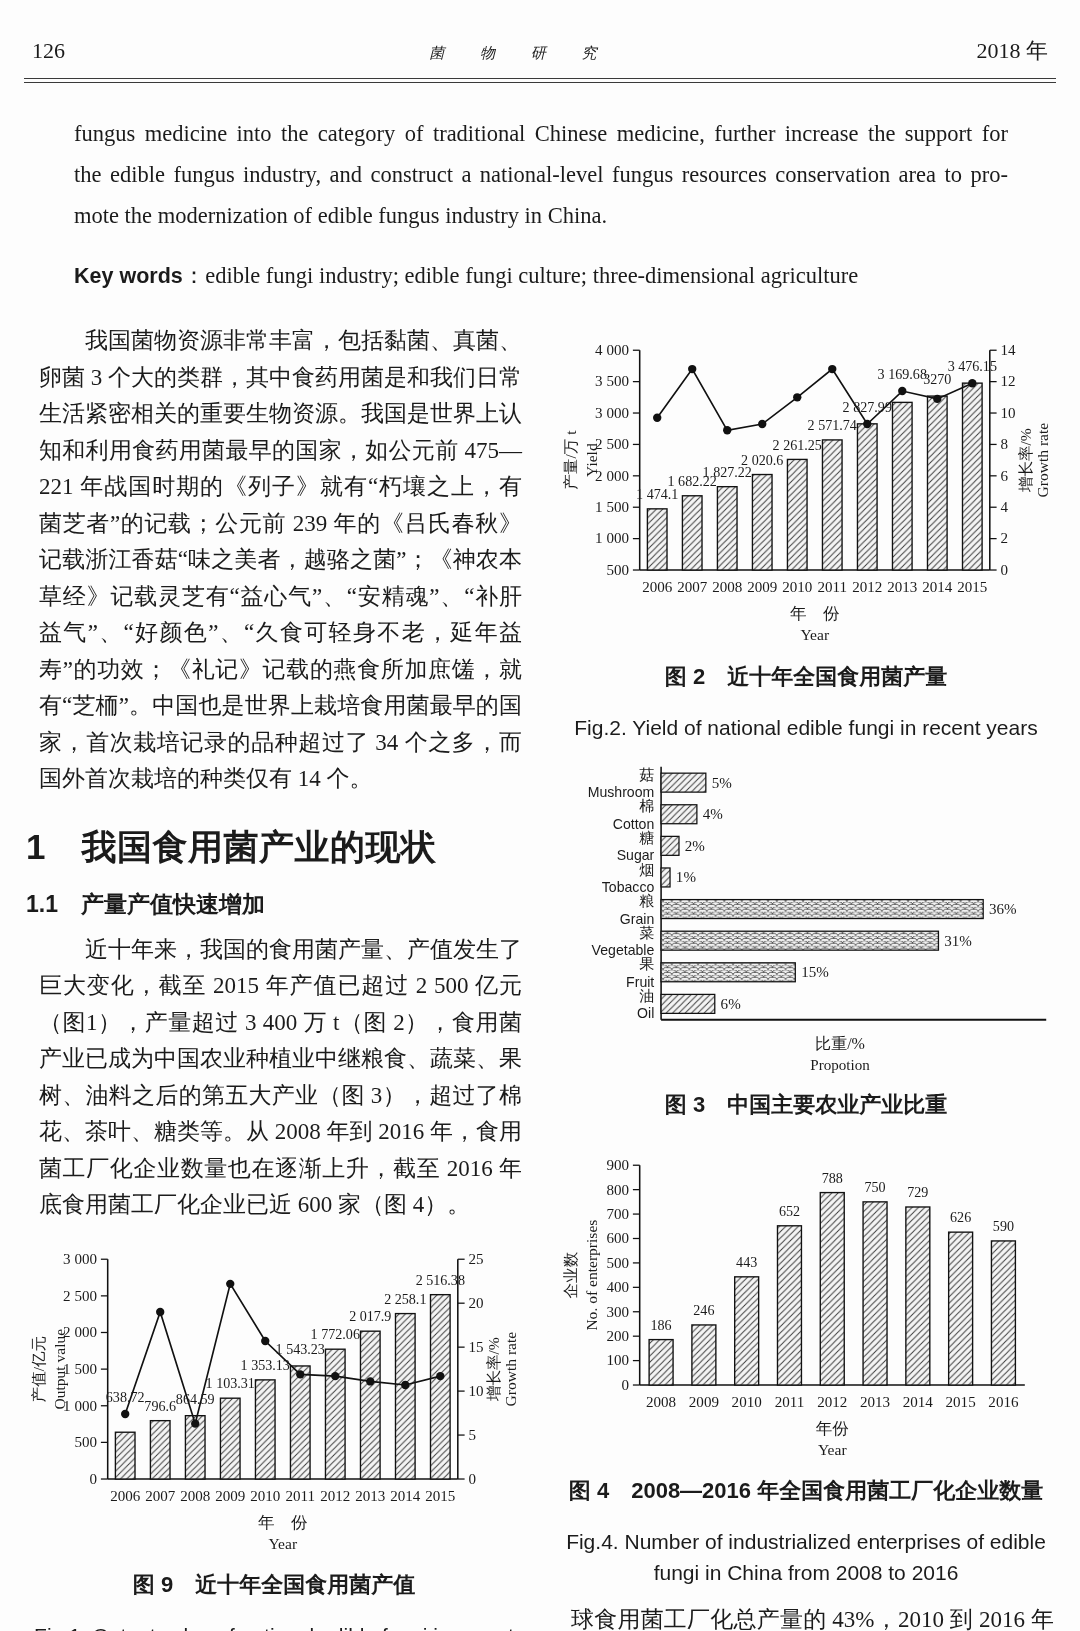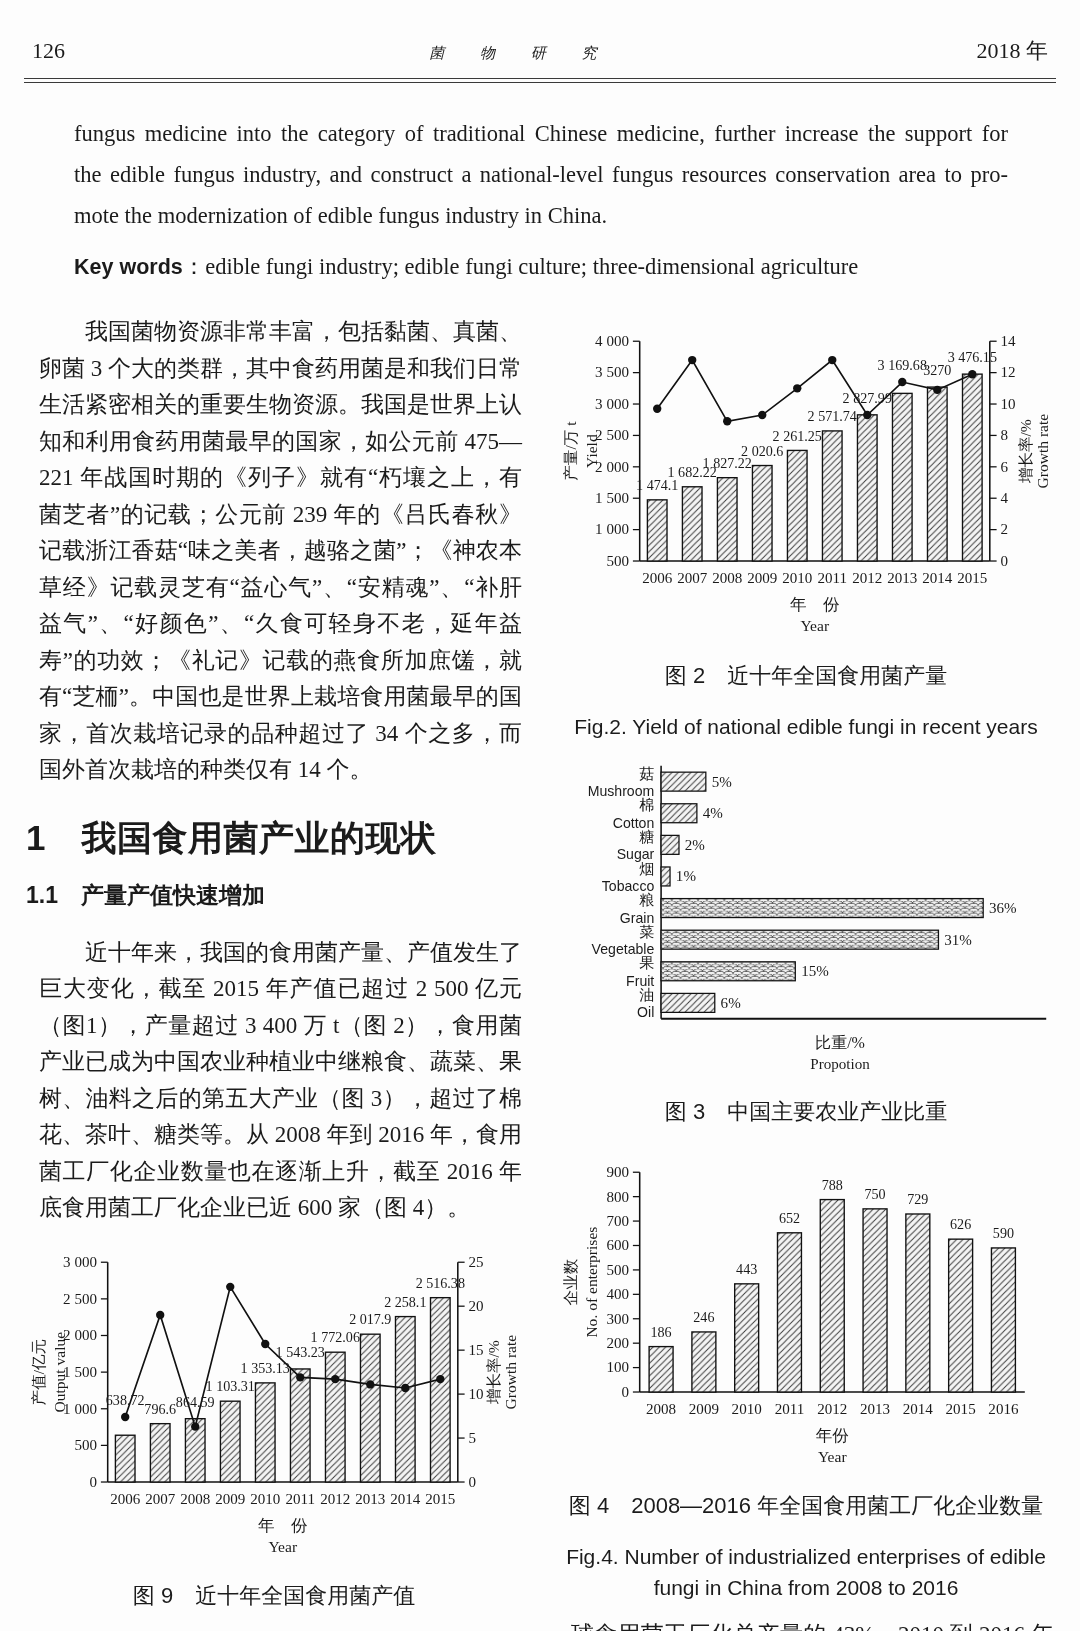--- a/index.html
+++ b/index.html
@@ -12,35 +12,35 @@
   .page{padding:26px 24px 0 24px;position:relative;}
   
   .hdr{display:flex;justify-content:space-between;align-items:baseline;
        font-size:22px;padding:10px 8px 0 8px;}
   .hdr .jtitle{font-style:italic;letter-spacing:16px;font-size:15px;}
   .rule{margin-top:12px;height:3px;border-top:1.6px solid #3a3a3a;border-bottom:1.6px solid #3a3a3a;}
   
   .abstract{margin:30px 48px 0 50px;font-size:22.5px;line-height:41px;}
   .aline{white-space:normal;}
   .j{text-align:justify;text-align-last:justify;}
-  .kw{margin-top:10px;}
+  .kw{margin-top:19px;}
   .kwl{font-weight:bold;font-family:"Liberation Sans",sans-serif;font-size:21.5px;}
   
   .columns{display:flex;gap:36px;margin-top:26px;padding:0 2px;}
   .col{width:498px;}
   p.zh{font-size:23px;line-height:36.5px;text-align:justify;margin:0 0 8px 13px;}
   .indent{text-indent:2em;}
   .h1{font-family:"Liberation Sans",sans-serif;font-weight:bold;font-size:35px;
       margin:26px 0 18px 0;letter-spacing:0.5px;}
   .h2{font-family:"Liberation Sans",sans-serif;font-weight:bold;font-size:23px;
-      margin:8px 0 24px 0;}
+      margin:8px 0 12px 0;}
   .figure{margin:6px 0 10px 0;}
   .chart svg{display:block;width:100%;height:auto;}
-  .capzh{font-family:"Liberation Sans",sans-serif;font-weight:normal;font-size:22px;
-         text-align:center;margin-top:16px;}
+  .capzh{font-family:"Liberation Sans",sans-serif;font-weight:bold;font-size:22px;
+         text-align:center;margin-top:8px;}
   .capen{font-family:Liberation Sans, sans-serif;font-size:21px;line-height:31px;
          text-align:center;margin-top:20px;}
   .tailwrap{position:relative;}
 </style>
 </head>
 <body>
 
 <div class="page">
 
   <div class="hdr">

